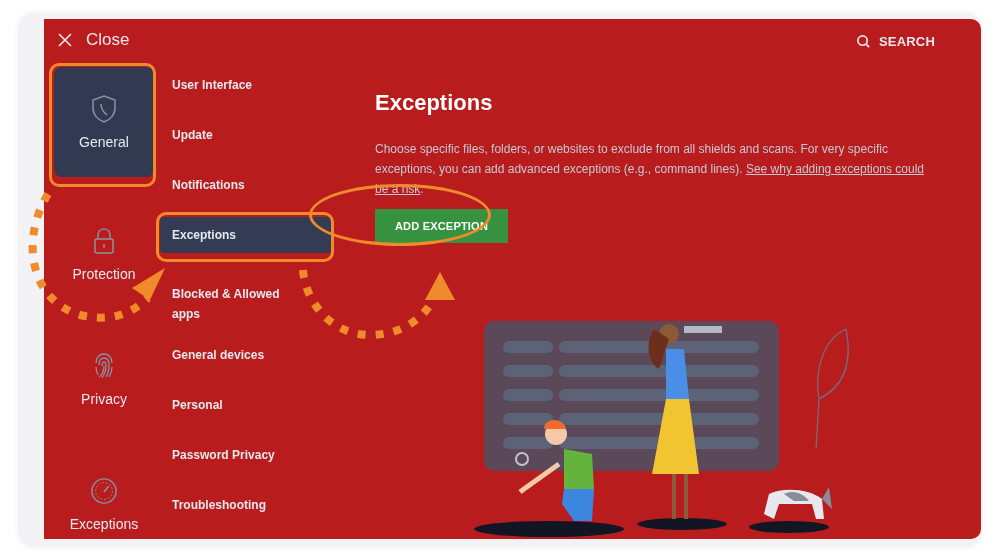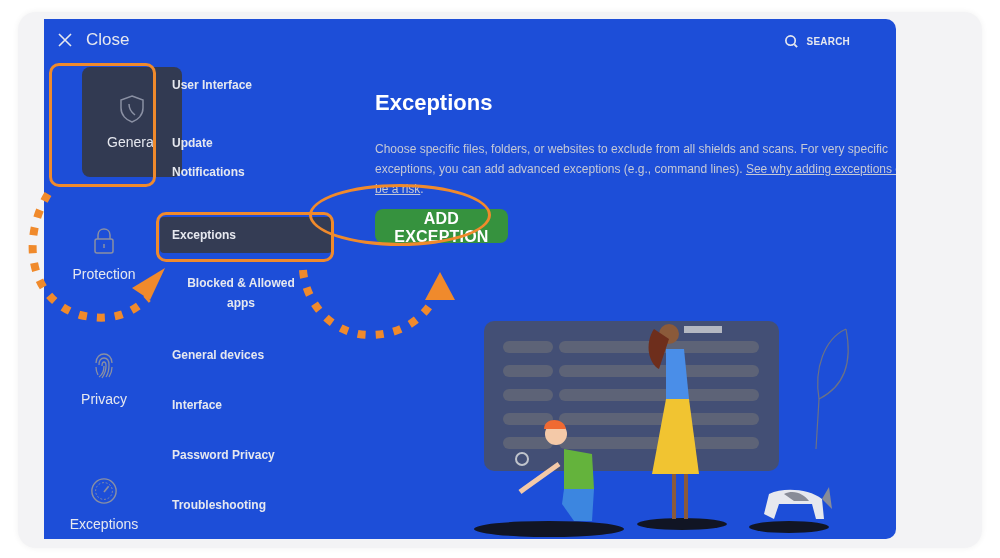--- a/index.html
+++ b/index.html
@@ -6,42 +6,42 @@
   body {
     width:1000px; height:558px; background:#ffffff; position:relative; overflow:hidden;
     font-family:"Liberation Sans", sans-serif;
   }
   .outer-card {
     position:absolute; left:18px; top:12px; width:964px; height:536px;
     background:#f3f3f5; border-radius:18px;
     box-shadow:0 0 6px rgba(0,0,0,0.06);
   }
   .app {
-    position:absolute; left:44px; top:19px; width:852px; height:520px;
-    background:#1d4ed8; border-radius:0 10px 10px 0; overflow:hidden;
+    position:absolute; left:44px; top:19px; width:937px; height:520px;
+    background:#b91c1c; border-radius:0 10px 10px 0; overflow:hidden;
   }
   .close-btn {
     position:absolute; left:14px; top:11px; display:flex; align-items:center; gap:14px;
     color:#e6e8ef; font-size:17px; cursor:pointer;
   }
   .close-btn svg { width:14px; height:14px; }
   .search-btn {
     position:absolute; right:46px; top:15px; display:flex; align-items:center; gap:8px;
-    color:#e6e8ef; font-size:10px; font-weight:bold; letter-spacing:0.2px; cursor:pointer;
+    color:#e6e8ef; font-size:13px; font-weight:bold; letter-spacing:0.2px; cursor:pointer;
   }
   .search-btn svg { width:15px; height:15px; }
 
   
   .cat {
     position:absolute; left:10px; width:100px; height:110px;
     display:flex; flex-direction:column; align-items:center; justify-content:center; gap:10px;
     color:#e6e8ef; font-size:14px; cursor:pointer; border-radius:8px;
   }
   .cat svg { width:28px; height:30px; }
-  .cat.active { background:#323a52;margin-left:28px; }
+  .cat.active { background:#323a52; }
   .cat-general { top:48px; }
   .cat-protection { top:180px; }
   .cat-privacy { top:305px; }
   .cat-performance { top:430px; }
 
   
   .sub {
     position:absolute; left:116px; width:172px; height:36px;
     display:flex; align-items:center; padding-left:12px; box-sizing:border-box;
     color:#e6e8ef; font-size:12px; font-weight:bold; cursor:pointer; border-radius:4px;
@@ -55,22 +55,22 @@
 
   .content-title {
     position:absolute; left:331px; top:71px; color:#ffffff; font-size:22px; font-weight:bold;
   }
   .content-desc {
     position:absolute; left:331px; top:120px; width:560px; color:#c5c9d6; font-size:12px; line-height:20px;
   }
   .content-desc a { color:#c5c9d6; text-decoration:underline; cursor:pointer; }
   .add-btn {
     position:absolute; left:331px; top:190px; width:133px; height:34px;
-    background:#36923e; color:#ffffff; border:none; border-radius:8px;
-    font-size:16px; font-weight:bold; letter-spacing:0.2px; cursor:pointer;
+    background:#36923e; color:#ffffff; border:none; border-radius:0;
+    font-size:11px; font-weight:bold; letter-spacing:0.2px; cursor:pointer;
     font-family:"Liberation Sans", sans-serif;
   }
   .ellipse {
     position:absolute; left:309px; top:184px; width:176px; height:56px;
     border:3px solid #f08a2c; border-radius:50%; pointer-events:none;
   }
   .illustration { position:absolute; left:400px; top:270px; width:440px; height:250px; }
   .arrows { position:absolute; left:0; top:0; width:1000px; height:558px; pointer-events:none; }
 </style>
 </head>
@@ -128,37 +128,37 @@
         <circle cx="15" cy="15" r="13" stroke="#8a90a3" stroke-width="1.5" fill="none"></circle>
         <circle cx="15" cy="15" r="9" stroke="#8a90a3" stroke-width="1" fill="none" stroke-dasharray="2 2"></circle>
         <path d="M15 16 L20 10" stroke="#8a90a3" stroke-width="1.8"></path>
       </svg>
     <span>Exceptions</span>
   </div>
 
   <div class="sub" style="top:48px">
       <span>User Interface</span>
     </div>
-  <div class="sub" style="top:106px">
+  <div class="sub" style="top:98px">
       <span>Update</span>
     </div>
-  <div class="sub" style="top:135px">
+  <div class="sub" style="top:148px">
       <span>Notifications</span>
     </div>
   <div class="sub active" style="top:198px">
       <span>Exceptions</span>
     </div>
-  <div class="sub" style="top:252px; width:150px; height:44px;text-align:center;">
+  <div class="sub" style="top:263px; width:150px; height:44px;">
       <span>Blocked &amp; Allowed apps</span>
     </div>
   <div class="sub" style="top:318px">
       <span>General devices</span>
     </div>
   <div class="sub" style="top:368px">
-      <span>Interface</span>
+      <span>Personal</span>
     </div>
   <div class="sub" style="top:418px">
       <span>Password Privacy</span>
     </div>
   <div class="sub" style="top:468px">
       <span>Troubleshooting</span>
     </div>
 
   <div class="content-title">Exceptions</div>
   <div class="content-desc">

